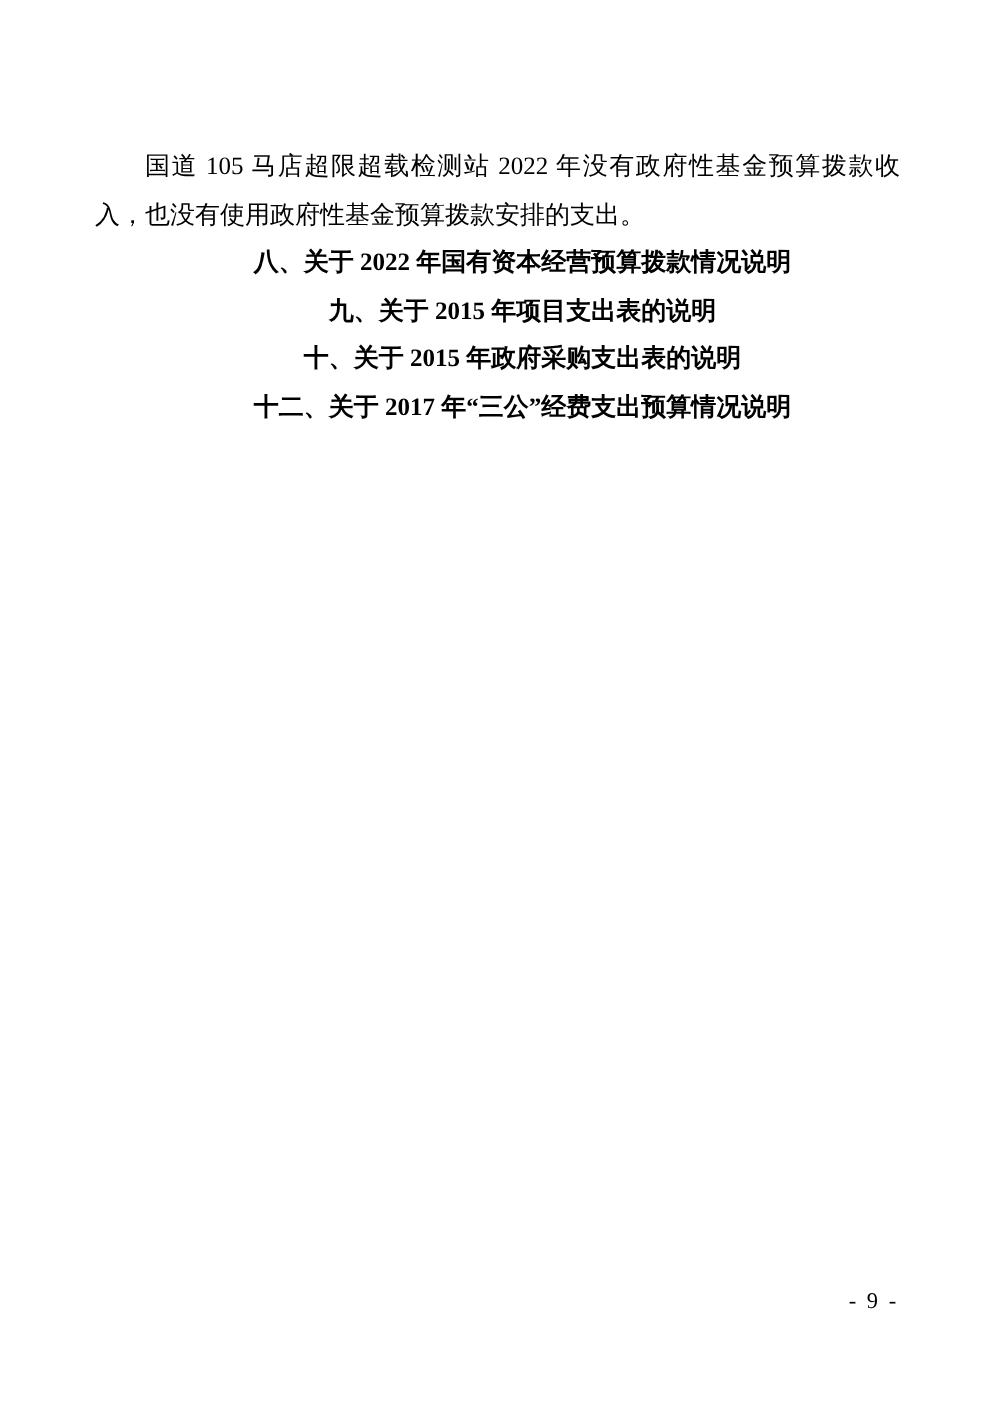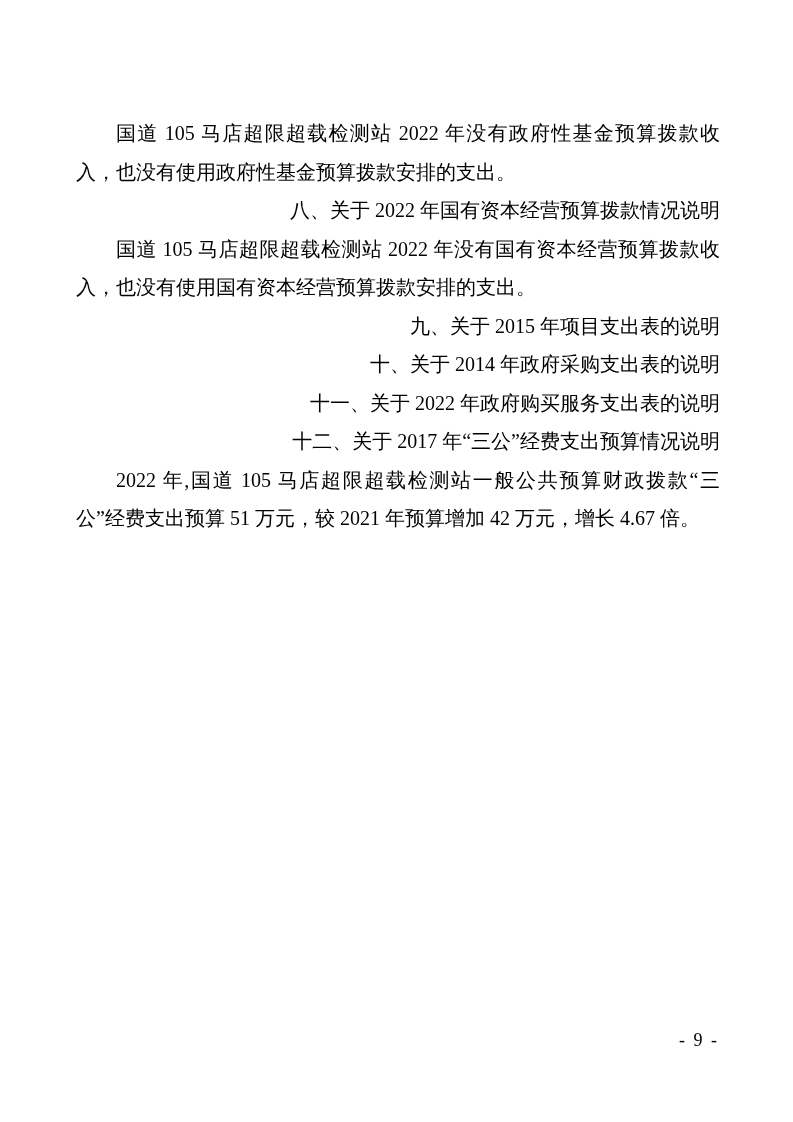--- a/index.html
+++ b/index.html
@@ -23,40 +23,37 @@
     margin: 0;
     font-size: 20px;
     line-height: 38.5px;
     text-align: justify;
     text-justify: inter-ideograph;
     text-indent: 2em;
     word-break: break-all;
     color: #000000;
   }
   .content p.heading {
-    font-weight: normal;
-    text-align: right;
+    font-weight: bold;
+    text-align: center;
   }
   .page-number {
     position: absolute;
     top: 1014px;
     right: 74px;
     font-size: 18px;
     letter-spacing: 2px;
     color: #000000;
   }
 </style>
 </head>
 <body>
 
 <div class="page">
   <div class="content">
     <p>国道 105 马店超限超载检测站 2022 年没有政府性基金预算拨款收入，也没有使用政府性基金预算拨款安排的支出。</p>
     <p class="heading">八、关于 2022 年国有资本经营预算拨款情况说明</p>
-    <p>国道 105 马店超限超载检测站 2022 年没有国有资本经营预算拨款收入，也没有使用国有资本经营预算拨款安排的支出。</p>
     <p class="heading">九、关于 2015 年项目支出表的说明</p>
-    <p class="heading">十、关于 2014 年政府采购支出表的说明</p>
-    <p class="heading">十一、关于 2022 年政府购买服务支出表的说明</p>
+    <p class="heading">十、关于 2015 年政府采购支出表的说明</p>
     <p class="heading">十二、关于 2017 年“三公”经费支出预算情况说明</p>
-    <p>2022 年,国道 105 马店超限超载检测站一般公共预算财政拨款“三公”经费支出预算 51 万元，较 2021 年预算增加 42 万元，增长 4.67 倍。</p>
   </div>
   <div class="page-number">- 9 -</div>
 </div>
 
 </body></html>

